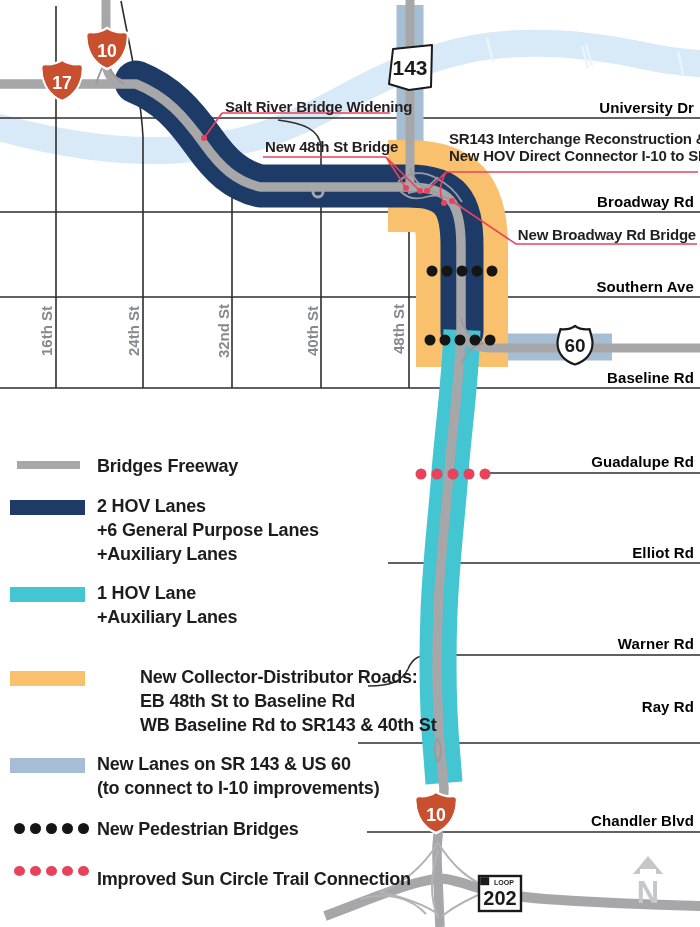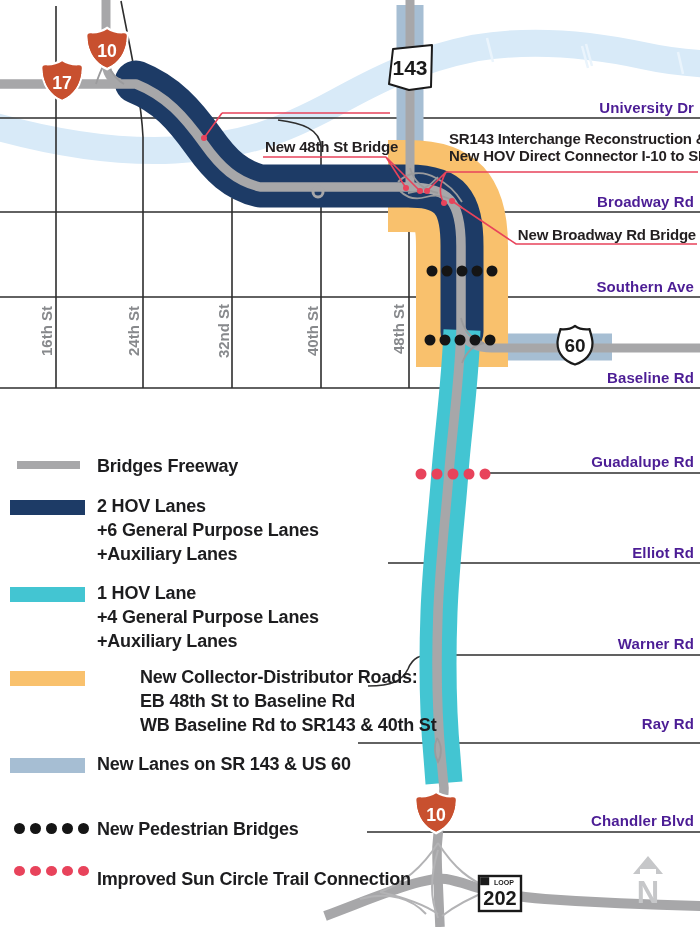--- a/index.html
+++ b/index.html
@@ -1,25 +1,25 @@
 <!DOCTYPE html>
 <html><head>
 <meta charset="utf-8">
 <style>
   html,body{margin:0;padding:0;background:#fff;}
   #stage{position:relative;width:700px;height:927px;background:#ffffff;overflow:hidden;
          font-family:"Liberation Sans",sans-serif;}
   #map-art{position:absolute;left:0;top:0;width:700px;height:927px;}
 
   
-  .roadlbl{position:absolute;right:6px;color:#4c1d95;font-size:15px;font-weight:600;
+  .roadlbl{position:absolute;right:6px;color:#000000;font-size:15px;font-weight:600;
            white-space:nowrap;letter-spacing:.1px;}
   .rl-university{top:99px;} .rl-broadway{top:193px;text-align:right;} .rl-southern{top:278px;}
   .rl-baseline{top:369px;} .rl-guadalupe{top:453px;} .rl-elliot{top:544px;}
-  .rl-warner{top:635px;} .rl-ray{top:715px;} .rl-chandler{top:812px;}
+  .rl-warner{top:635px;} .rl-ray{top:698px;} .rl-chandler{top:812px;}
 
   
   .stlbl{position:absolute;color:#87898c;font-size:15px;font-weight:600;white-space:nowrap;
          transform:translate(-50%,-50%) rotate(-90deg);}
   .st-16{left:46px;top:331px;} .st-24{left:133px;top:331px;} .st-32{left:223px;top:331px;}
   .st-40{left:312px;top:331px;} .st-48{left:398px;top:329px;}
 
   
   .callout{position:absolute;color:#231f20;font-size:15px;font-weight:700;white-space:nowrap;
            letter-spacing:-.2px;}
@@ -202,20 +202,21 @@
   <div class="roadlbl rl-warner">Warner Rd</div>
   <div class="roadlbl rl-ray">Ray Rd</div>
   <div class="roadlbl rl-chandler">Chandler Blvd</div>
 
   <div class="stlbl st-16">16th St</div>
   <div class="stlbl st-24">24th St</div>
   <div class="stlbl st-32">32nd St</div>
   <div class="stlbl st-40">40th St</div>
   <div class="stlbl st-48">48th St</div>
 
+  <div class="callout co-salt">Salt River Bridge Widening</div>
   <div class="callout co-48">New 48th St Bridge</div>
   <div class="callout co-sr143">
     <div>SR143 Interchange Reconstruction &amp;</div>
     <div>New HOV Direct Connector I-10 to SR143</div>
   </div>
   <div class="callout co-broadway">New Broadway Rd Bridge</div>
 
   <div>
     <span class="swatch sw0"></span>
     <div class="lgtext lg0">Bridges Freeway</div>
@@ -223,34 +224,34 @@
     <span class="swatch sw1"></span>
     <div class="lgtext lg1">
       <div>2 HOV Lanes</div>
       <div>+6 General Purpose Lanes</div>
       <div>+Auxiliary Lanes</div>
     </div>
 
     <span class="swatch sw2"></span>
     <div class="lgtext lg2">
       <div>1 HOV Lane</div>
-      <div>+4 General Purpose Lanes</div>
       <div>+Auxiliary Lanes</div>
     </div>
 
     <span class="swatch sw3"></span>
     <div class="lgtext lg3">
       <div>New Collector-Distributor Roads:</div>
       <div>EB 48th St to Baseline Rd</div>
       <div>WB Baseline Rd to SR143 &amp; 40th St</div>
     </div>
 
     <span class="swatch sw4"></span>
     <div class="lgtext lg4">
       <div>New Lanes on SR 143 &amp; US 60</div>
+      <div>(to connect to I-10 improvements)</div>
     </div>
 
     <div class="dotrow dr5">
       <span class="dot black"></span>
         <span class="dot black"></span>
         <span class="dot black"></span>
         <span class="dot black"></span>
         <span class="dot black"></span>
     </div>
     <div class="lgtext lg5">New Pedestrian Bridges</div>

